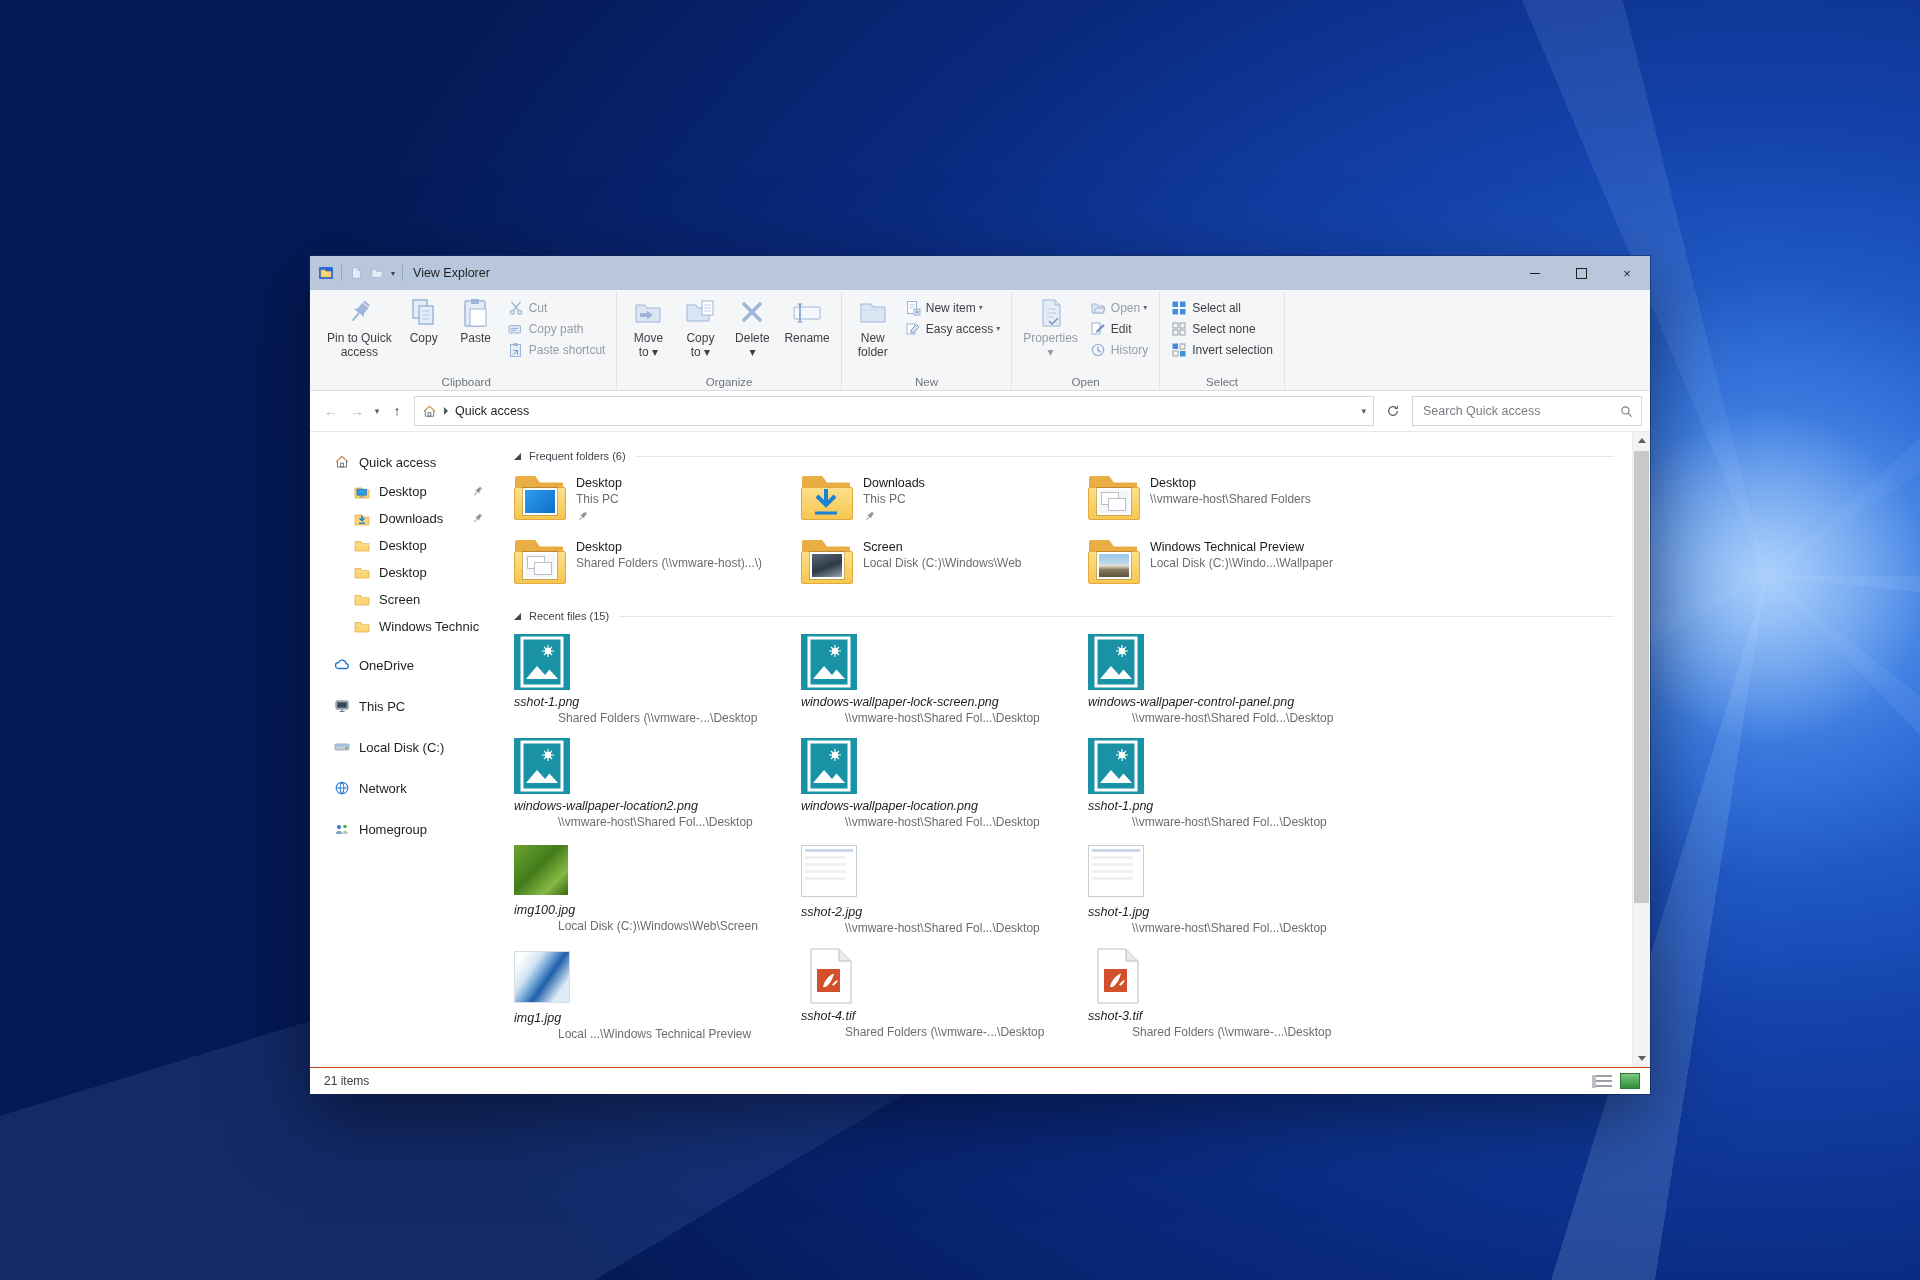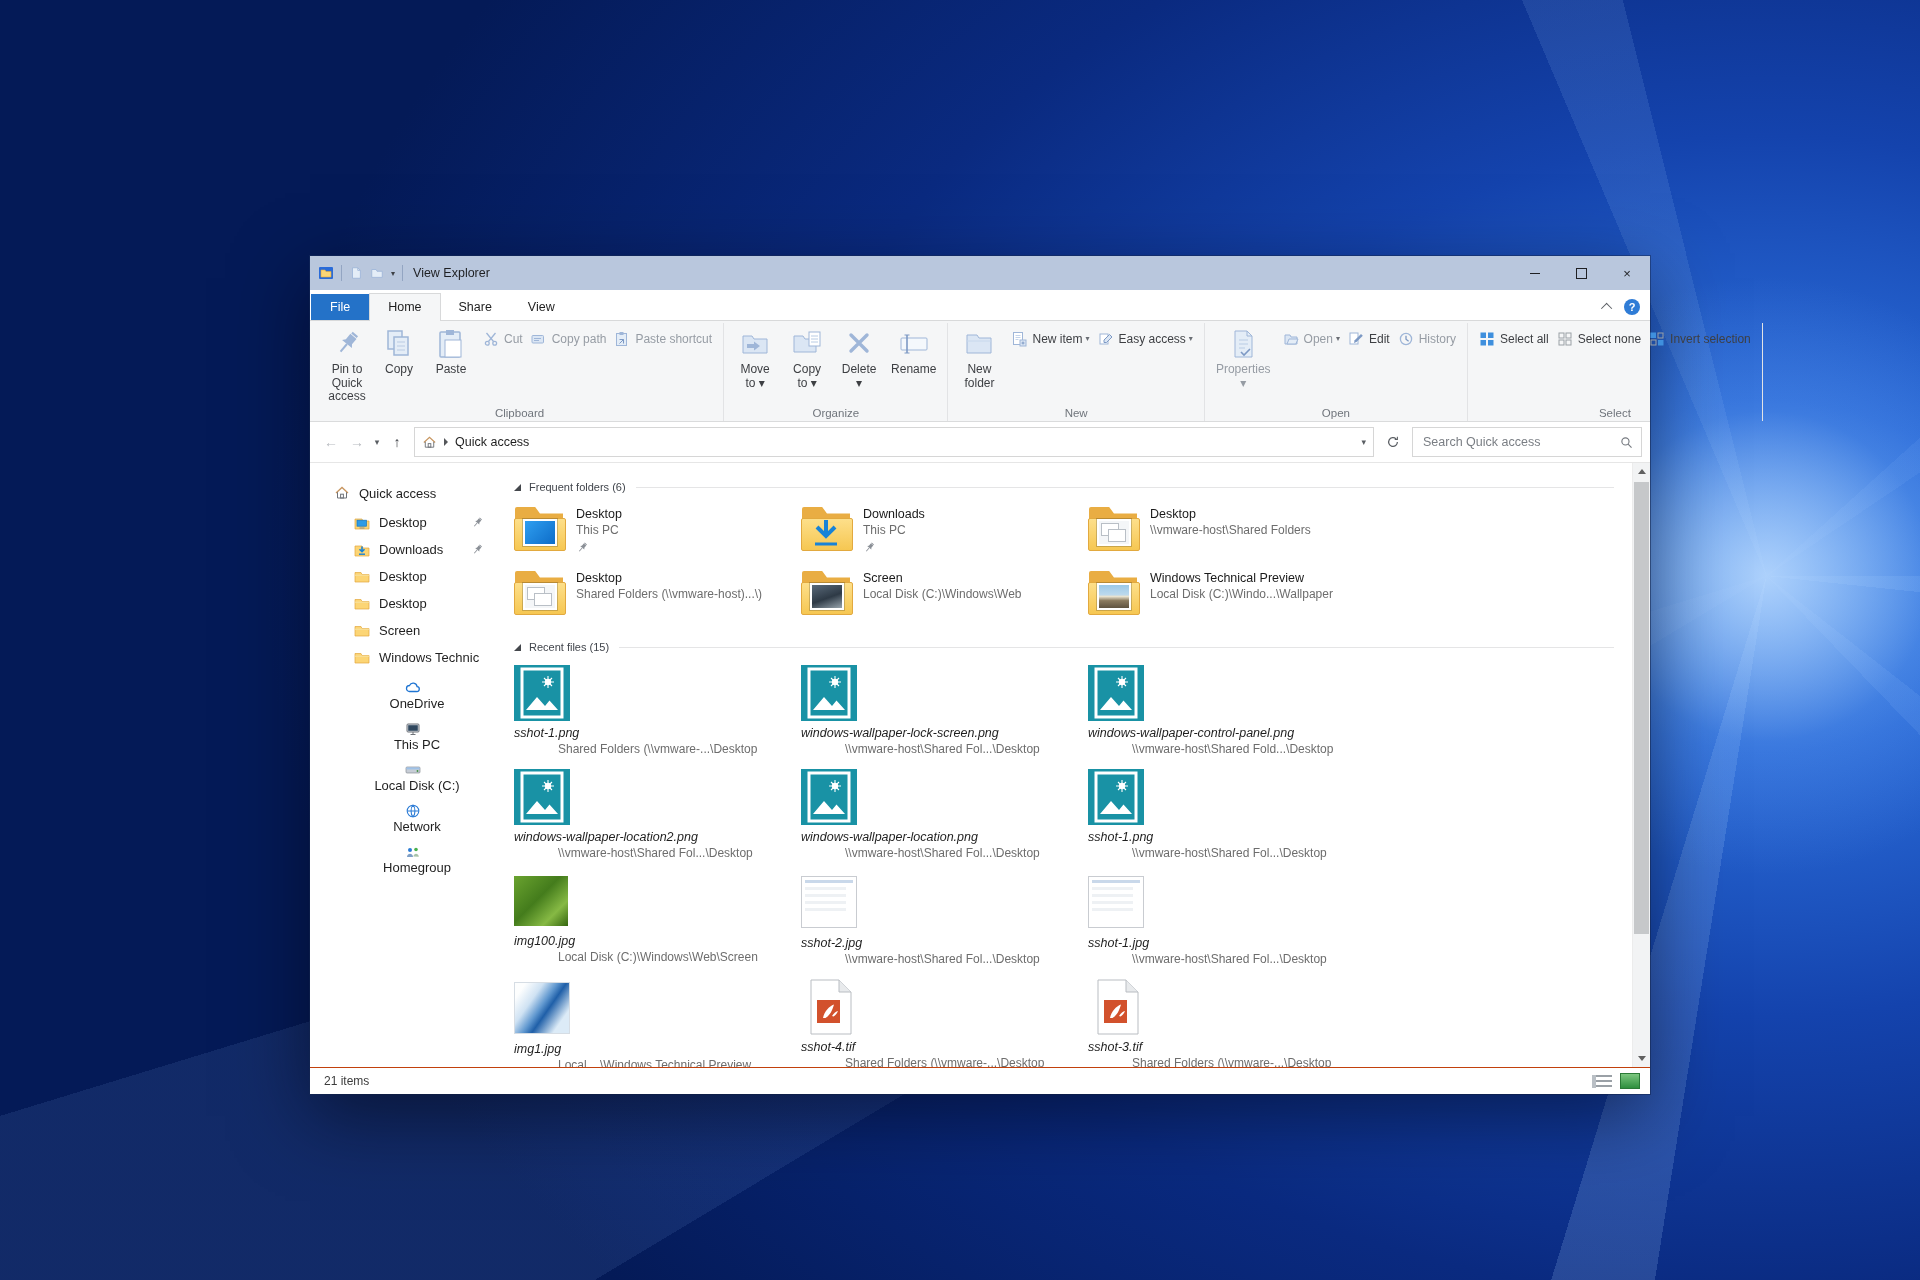--- a/index.html
+++ b/index.html
@@ -42,21 +42,21 @@
   
   .ribbon{height:98px;background:#f5f6f7;border-bottom:1px solid #dadbdc;display:flex;align-items:stretch;
     padding:2px 0 0 6px;flex:none;}
   .rgroup{position:relative;padding:2px 5px 18px 5px;border-right:1px solid #e2e3e5;display:flex;}
   .g-body{display:flex;align-items:flex-start;}
   .g-label{position:absolute;bottom:2px;left:0;right:0;text-align:center;font-size:11.5px;color:#70757c;}
   .rbtn-large{display:flex;flex-direction:column;align-items:center;padding:3px 6px 0 6px;min-width:40px;}
   .rbtn-large .i32{width:32px;height:32px;margin-bottom:3px;}
   .rlabel{font-size:12px;line-height:13.5px;text-align:center;color:#3d3f43;display:flex;flex-direction:column;}
   .rbtn-large.disabled .rlabel,.rbtn-small.disabled .rlbl{color:#969ca4;}
-  .g-smallcol{display:flex;flex-direction:row;margin:3px 2px 0 2px;text-align:center;}
+  .g-smallcol{display:flex;flex-direction:column;margin:3px 2px 0 2px;text-align:center;}
   .rbtn-small{display:flex;align-items:center;height:21px;padding:0 4px;}
   .rbtn-small .i16{width:16px;height:16px;margin-right:5px;flex:none;}
   .rlbl{font-size:12px;color:#3d3f43;white-space:nowrap;}
   .rcaret{font-size:8px;color:#6a6e74;margin-left:3px;}
   .ic svg{display:block;width:100%;height:100%;}
   
   .addressrow{height:40px;background:#fff;border-bottom:1px solid #e6e6e6;display:flex;align-items:center;
     padding:0 8px;flex:none;}
   .nav-btn{width:26px;height:26px;display:flex;align-items:center;justify-content:center;font-size:14px;}
   .nav-dis{color:#b7babf;}
@@ -72,21 +72,21 @@
   .search-box input{flex:1;border:none;outline:none;font-size:12.5px;color:#333;min-width:0;
     font-family:"Liberation Sans","DejaVu Sans",sans-serif;}
   .search-box input::placeholder{color:#7a7e84;}
   
   .winbody{flex:1;display:flex;min-height:0;background:#fff;}
   .sidebar{width:190px;flex:none;padding-top:14px;overflow:hidden;}
   .sb-item{display:flex;align-items:center;font-size:13px;color:#1f1f1f;}
   .sb-item .i16{width:16px;height:16px;margin-right:9px;flex:none;}
   .sb-lv0{height:32px;padding-left:24px;}
   .sb-lv1{height:27px;padding-left:44px;}
-  .sb-gap{margin-top:9px;flex-direction:column;}
+  .sb-gap{margin-top:9px;}
   .sb-pin{margin-left:auto;margin-right:16px;width:13px;height:13px;}
   .main{flex:1;padding:12px 0 0 14px;overflow:hidden;position:relative;}
   .sec-header{display:flex;align-items:center;height:24px;margin-bottom:6px;}
   .sec-marker{width:0;height:0;border-bottom:7px solid #44474c;border-left:7px solid transparent;margin-right:8px;}
   .sec-title{font-size:11px;color:#41454c;white-space:nowrap;}
   .sec-rule{flex:1;border-top:1px solid #e5e5e6;margin:0 18px 0 10px;}
   .fgrid{display:grid;grid-template-columns:repeat(3,287px);row-gap:12px;margin-bottom:14px;}
   .ftile{display:flex;height:52px;}
   .fol{position:relative;width:52px;height:46px;flex:none;}
   .fol-back{position:absolute;left:1px;top:2px;width:48px;height:40px;background:#e9ad43;border-radius:2px;
@@ -172,32 +172,20 @@
           </div>
         <div class="wc">
             <span class="maxbox"></span>
           </div>
         <div class="wc">
             <span>×</span>
           </div>
       </div>
     </div>
 
-    <div class="tabrow">
-      <div class="file-tab">File</div>
-      <div id="tabs-host" style="display:flex;align-items:flex-end">
-          <div class="rtab active">Home</div>
-          <div class="rtab">Share</div>
-          <div class="rtab">View</div>
-        </div>
-      <div class="tab-right">
-        <span class="chev-up"></span>
-        <span class="help-btn">?</span>
-      </div>
-    </div>
 
     <div class="ribbon" id="ribbon">
         <div class="rgroup">
           <div class="g-body">
             <div class="rbtn-large">
               <span class="ic i32">
                 <svg viewBox="0 0 32 32">
                   <g transform="rotate(40 16 16)" fill="#9fb6d8">
                     <rect x="12.5" y="3" width="7" height="2.2"></rect>
                     <path d="M12 6h8v7l2.4 3H9.6l2.4-3z"></path>

